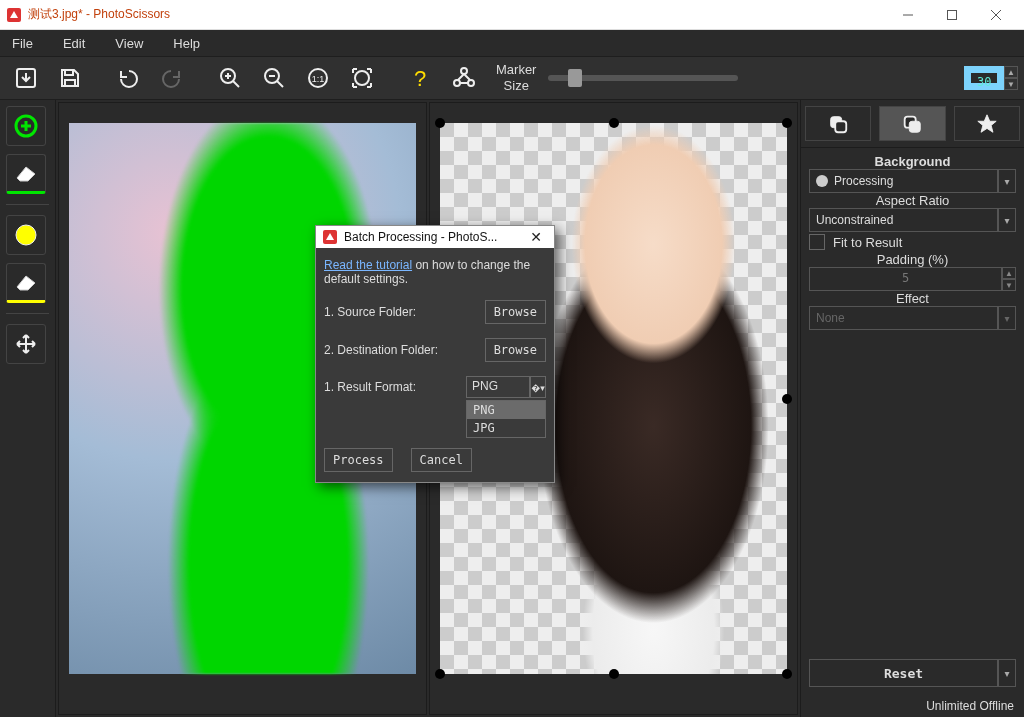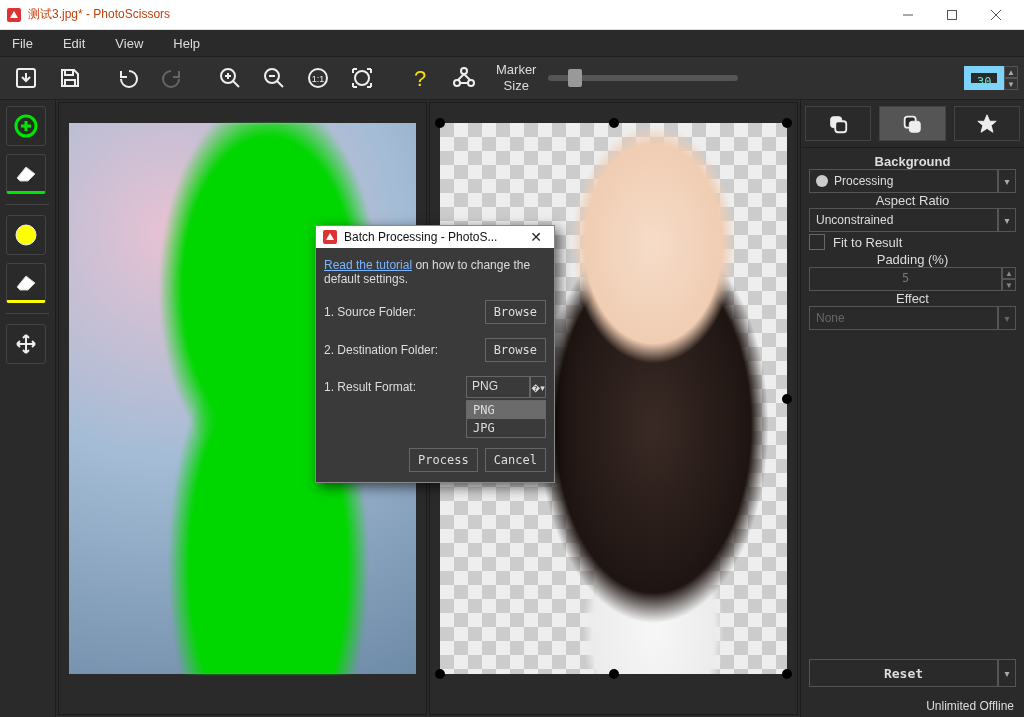--- a/index.html
+++ b/index.html
@@ -120,21 +120,21 @@
   .dlg-body a { color:#7ab6ff; text-decoration:underline; }
   .dlg-row { display:flex; align-items:center; gap:6px; }
   .dlg-row .lab { flex:1; white-space:nowrap; }
   .dlg-btn { border:1px solid #666; padding: 4px 8px; color:#ddd; font-family:monospace; font-size:12px; background:#3a3a3a;}
   .dlg-select { display:flex; height:22px; width:80px;}
   .dlg-select .sv{ flex:1; border:1px solid #666; padding:2px 5px; }
   .dlg-select .ar{ width:16px; border:1px solid #666; display:flex;align-items:center;justify-content:center; font-size:9px;}
   .dlg-drop { border:1px solid #666; width:80px; margin-left:auto; margin-right:0; margin-top:-12px;}
   .dlg-drop .opt { padding:2px 6px; color:#ddd; font-size:12px; font-family:monospace;}
   .dlg-drop .opt.sel { background:#6b6b6b; }
-  .dlg-actions { display:flex; justify-content:flex-end; gap:7px; margin-top:-4px;}
+  .dlg-actions { display:flex; gap:18px; margin-top:-4px;}
 
   .appicon-svg { width:16px; height:16px; }
 </style>
 </head>
 <body>
 
 <div class="titlebar">
   <svg class="appicon appicon-svg" viewBox="0 0 16 16">
       <rect x="1" y="1" width="14" height="14" rx="2" fill="#d33"></rect>
       <path d="M4 11 L8 4 L12 11 Z" fill="#fff"></path>

